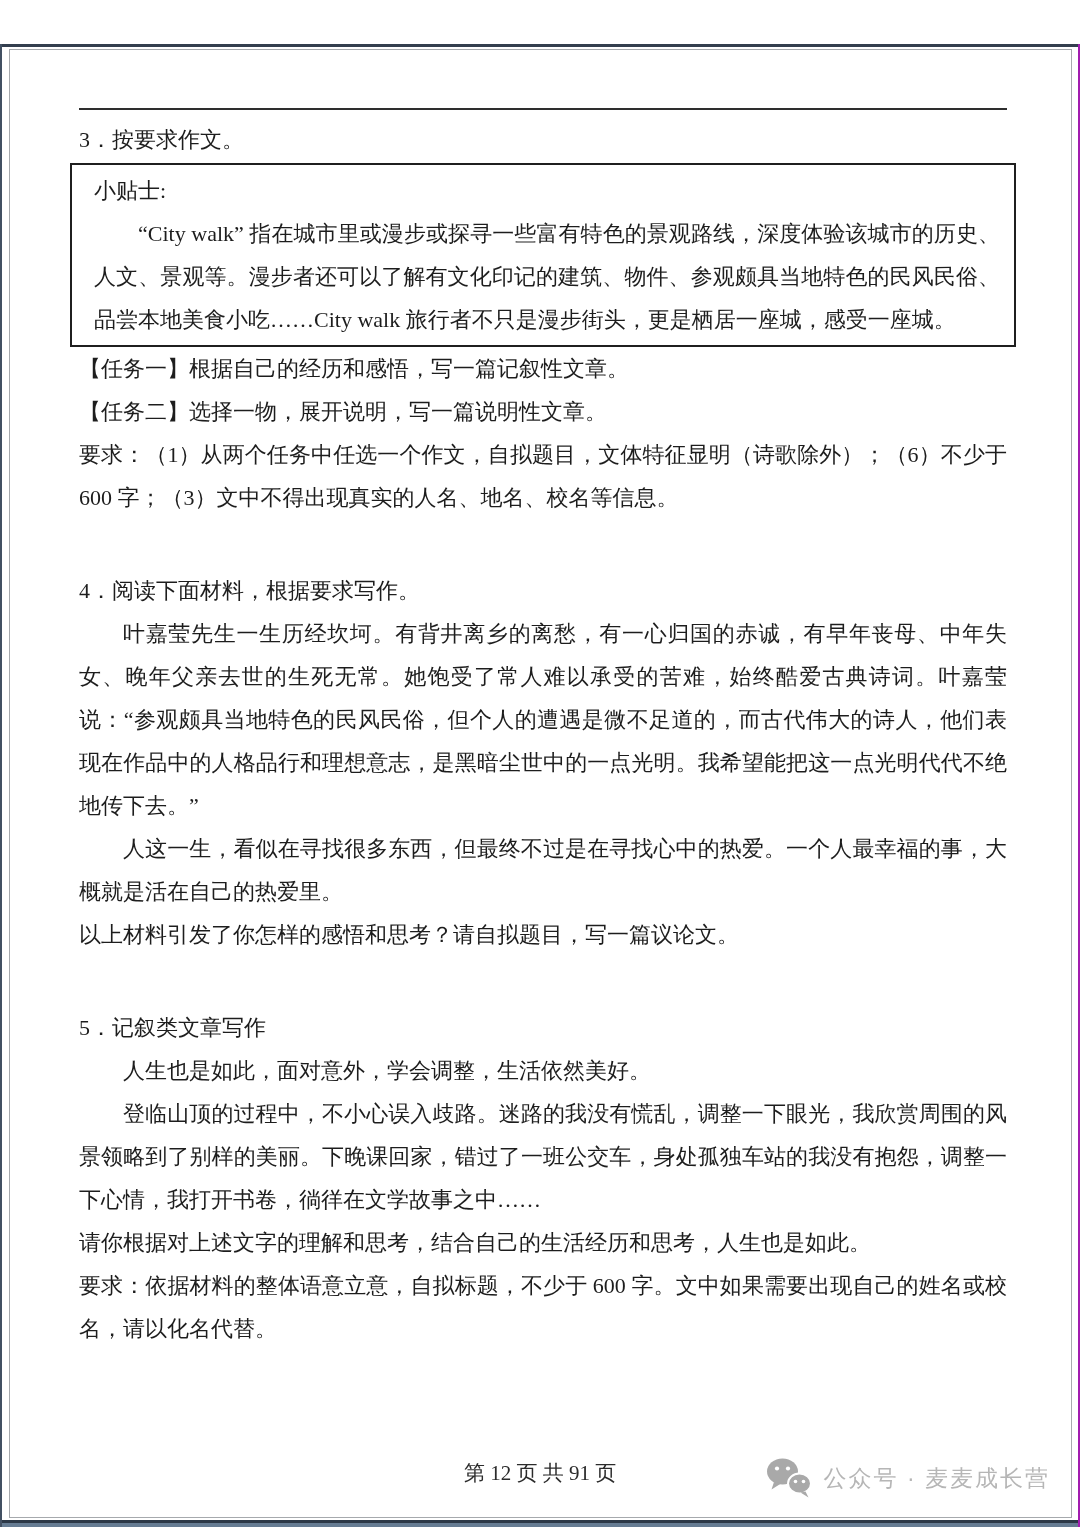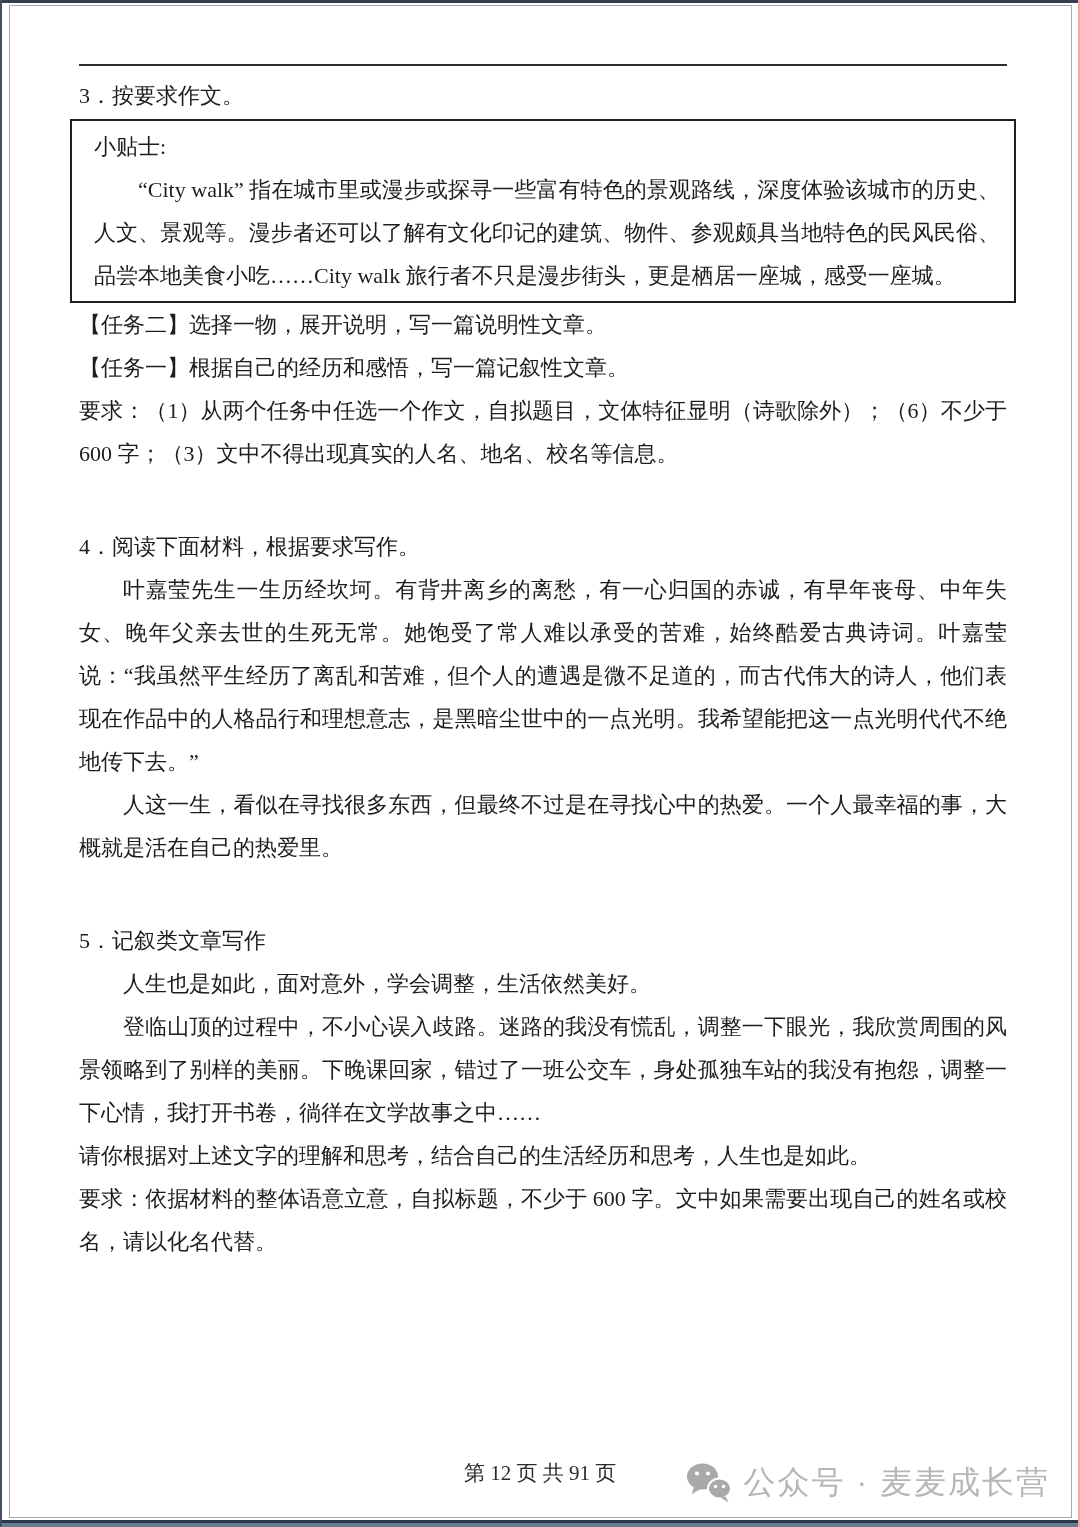--- a/index.html
+++ b/index.html
@@ -2,69 +2,70 @@
 <html><head>
 <meta charset="utf-8">
 <style>
   html,body { margin:0; padding:0; }
   body {
     width:1080px; height:1527px; position:relative; background:#ffffff;
     font-family:"Liberation Serif","DejaVu Serif",serif; color:#1d1d1d;
     overflow:hidden;
   }
   .page { position:absolute; inset:0; box-sizing:border-box;
-    border-left:2px solid #425062; border-right:2px solid #fca5a5; }
+    border-left:2px solid #425062; border-right:2px solid #a21caf;margin-top:44px; }
   .topbar { position:absolute; top:0; left:0; right:0; height:3px; background:#333e4e; }
   .frame { position:absolute; top:5px; left:7px; right:6px; bottom:9px;
     border:1px solid #a6a9ad; pointer-events:none; }
   .bottombar-dark  { position:absolute; bottom:4px; left:0; right:0; height:3px; background:#2c3847; }
   .bottombar-light { position:absolute; bottom:0;  left:0; right:0; height:4px; background:#667c93; }
 
   .content { position:relative; padding:64px 71px 0 77px;
     font-size:22px; line-height:43px; text-align:justify; }
   .rule { height:2px; background:#2e2e2e; }
   p { margin:0; }
   .heading { margin-top:8px; }
   .indent { text-indent:2em; }
   .tipbox { border:2px solid #1f1f1f; margin:2px -9px 0 -9px; padding:4px 14px 4px 22px; }
   .gap-top { margin-top:50px; }
 
   .footer { position:absolute; left:0; right:0; bottom:40px; text-align:center;
     font-size:21px; color:#2b2b2b; }
-  .watermark { position:absolute; right:28px; bottom:22px; display:flex;
+  .watermark { position:absolute; right:28px; bottom:29px; display:flex;
     align-items:center; gap:12px;
     font-family:"Liberation Sans","DejaVu Sans",sans-serif;
-    font-size:32px; color:#b6b6b6; letter-spacing:2px; white-space:nowrap; }
+    font-size:23px; color:#b6b6b6; letter-spacing:2px; white-space:nowrap; }
   .watermark svg { flex:0 0 auto; }
 </style>
 </head>
 <body>
 
 <div class="page">
   <div class="topbar"></div>
   <div class="frame"></div>
 
   <div class="content">
     <div class="rule"></div>
 
     <section>
       <p class="heading">3．按要求作文。</p>
       <div class="tipbox">
         <p>小贴士:</p>
         <p class="indent">“City walk” 指在城市里或漫步或探寻一些富有特色的景观路线，深度体验该城市的历史、人文、景观等。漫步者还可以了解有文化印记的建筑、物件、参观颇具当地特色的民风民俗、品尝本地美食小吃……City walk 旅行者不只是漫步街头，更是栖居一座城，感受一座城。</p>
       </div>
+      <p>【任务一】根据自己的经历和感悟，写一篇记叙性文章。</p>
       <p>【任务二】选择一物，展开说明，写一篇说明性文章。</p>
-      <p>【任务一】根据自己的经历和感悟，写一篇记叙性文章。</p>
       <p>要求：（1）从两个任务中任选一个作文，自拟题目，文体特征显明（诗歌除外）；（6）不少于 600 字；（3）文中不得出现真实的人名、地名、校名等信息。</p>
     </section>
 
     <section class="gap-top">
       <p class="heading">4．阅读下面材料，根据要求写作。</p>
-      <p class="indent">叶嘉莹先生一生历经坎坷。有背井离乡的离愁，有一心归国的赤诚，有早年丧母、中年失女、晚年父亲去世的生死无常。她饱受了常人难以承受的苦难，始终酷爱古典诗词。叶嘉莹说：“我虽然平生经历了离乱和苦难，但个人的遭遇是微不足道的，而古代伟大的诗人，他们表现在作品中的人格品行和理想意志，是黑暗尘世中的一点光明。我希望能把这一点光明代代不绝地传下去。”</p>
+      <p class="indent">叶嘉莹先生一生历经坎坷。有背井离乡的离愁，有一心归国的赤诚，有早年丧母、中年失女、晚年父亲去世的生死无常。她饱受了常人难以承受的苦难，始终酷爱古典诗词。叶嘉莹说：“参观颇具当地特色的民风民俗，但个人的遭遇是微不足道的，而古代伟大的诗人，他们表现在作品中的人格品行和理想意志，是黑暗尘世中的一点光明。我希望能把这一点光明代代不绝地传下去。”</p>
       <p class="indent">人这一生，看似在寻找很多东西，但最终不过是在寻找心中的热爱。一个人最幸福的事，大概就是活在自己的热爱里。</p>
+      <p>以上材料引发了你怎样的感悟和思考？请自拟题目，写一篇议论文。</p>
     </section>
 
     <section class="gap-top">
       <p class="heading">5．记叙类文章写作</p>
       <p class="indent">人生也是如此，面对意外，学会调整，生活依然美好。</p>
       <p class="indent">登临山顶的过程中，不小心误入歧路。迷路的我没有慌乱，调整一下眼光，我欣赏周围的风景领略到了别样的美丽。下晚课回家，错过了一班公交车，身处孤独车站的我没有抱怨，调整一下心情，我打开书卷，徜徉在文学故事之中……</p>
       <p>请你根据对上述文字的理解和思考，结合自己的生活经历和思考，人生也是如此。</p>
       <p>要求：依据材料的整体语意立意，自拟标题，不少于 600 字。文中如果需要出现自己的姓名或校名，请以化名代替。</p>
     </section>
   </div>

